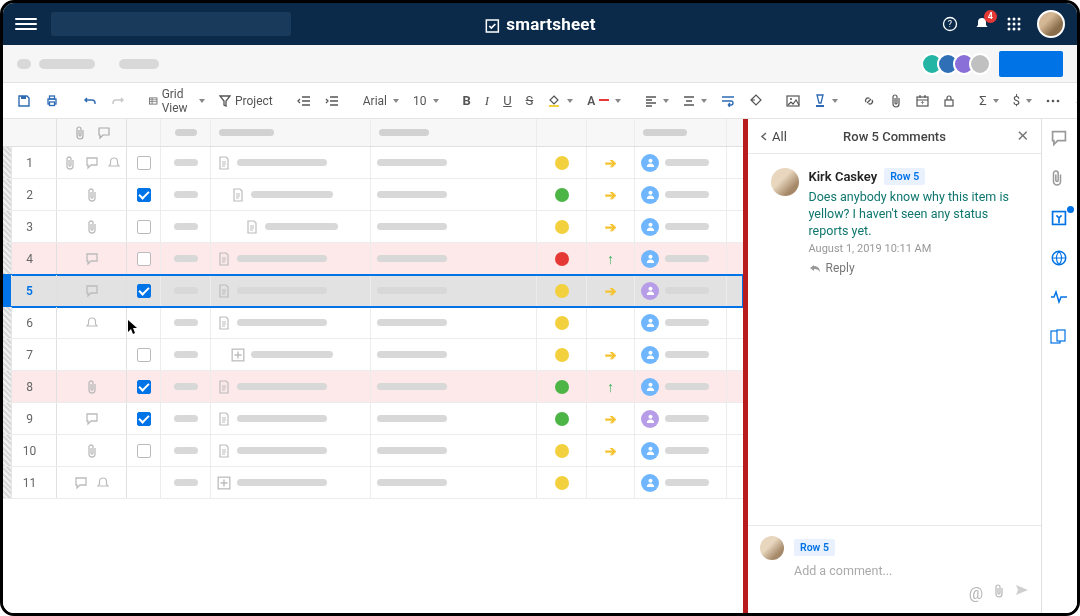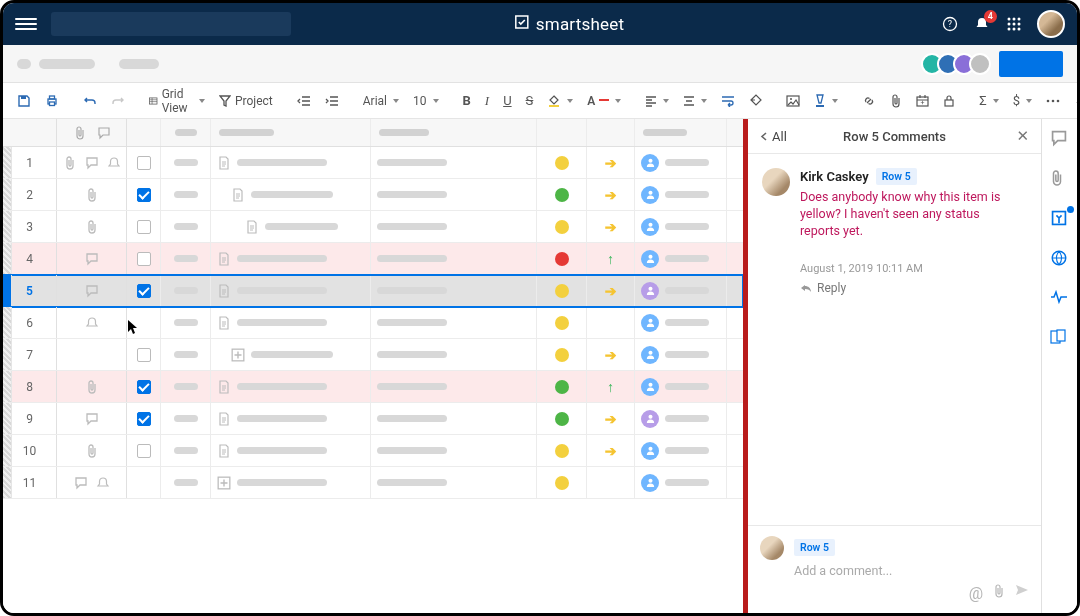--- a/index.html
+++ b/index.html
@@ -4,21 +4,21 @@
 <style>
 * { margin:0; padding:0; box-sizing:border-box; font-family:-apple-system,BlinkMacSystemFont,"Segoe UI",Roboto,Arial,sans-serif; }
 body { width:1080px; height:616px; overflow:hidden; background:#fff; border:3px solid #000; border-radius:14px; }
 .frame { width:100%; height:100%; display:flex; flex-direction:column; }
 
 
 .topbar { height:42px; background:#0b2a4a; display:flex; align-items:center; padding:0 12px; color:#fff; }
 .hamburger { width:22px; display:flex; flex-direction:column; gap:3px; cursor:pointer; margin-right:14px; }
 .hamburger span { height:2px; background:#fff; border-radius:1px; }
 .search-slot { width:240px; height:24px; background:#1a3a5c; border-radius:3px; }
-.brand { position:absolute; left:50%; transform:translateX(-50%); display:flex; align-items:flex-start; font-weight:400; font-size:17px; letter-spacing:.2px;margin-left:29px; }
+.brand { position:absolute; left:50%; transform:translateX(-50%); display:flex; align-items:flex-end; font-weight:700; font-size:17px; letter-spacing:.2px; }
 .brand svg { margin-right:6px; }
 .top-right { margin-left:auto; display:flex; align-items:center; gap:14px; }
 .top-icon { width:18px; height:18px; position:relative; cursor:pointer; display:flex; align-items:center; justify-content:center; }
 .notif-badge { position:absolute; top:-5px; right:-6px; background:#e53935; color:#fff; font-size:9px; font-weight:600; border-radius:8px; padding:1px 4px; min-width:13px; text-align:center; line-height:11px; }
 .avatar { width:28px; height:28px; border-radius:50%; background:linear-gradient(135deg,#d4b896 35%,#8a6d4b 70%); border:2px solid #fff; }
 
 
 .subbar { height:38px; background:#f6f6f6; display:flex; align-items:center; padding:0 14px; border-bottom:1px solid #e2e2e2; }
 .pill { height:10px; background:#d8d8d8; border-radius:5px; }
 .star { width:14px; height:14px; margin:0 8px; color:#bfbfbf; }
@@ -78,27 +78,27 @@
 .assign { width:18px; height:18px; border-radius:50%; display:flex; align-items:center; justify-content:center; }
 .assign.blue { background:#6fb6ff; }
 .assign.purple { background:#b79de8; }
 .cursor { position:absolute; width:12px; height:16px; pointer-events:none; }
 
 
 .panel-hdr { height:38px; border-bottom:1px solid #e8e8e8; display:flex; align-items:center; padding:0 12px; font-size:13px; color:#444; border-top:3px solid #0073e6; margin-top:-3px; }
 .panel-hdr .center { position:absolute; left:50%; transform:translateX(-50%); font-weight:500; }
 .panel-hdr .close { margin-left:auto; font-size:15px; color:#777; cursor:pointer; }
 .panel-body { flex:1; padding:14px 14px; overflow:auto; font-size:12.5px; color:#333; }
-.comment { display:flex; gap:10px; }
+.comment { display:flex; gap:10px;justify-content:center; }
 .c-avatar { width:28px; height:28px; border-radius:50%; background:linear-gradient(135deg,#e8d6be 40%,#a58868 75%); flex-shrink:0; }
 .c-head { display:flex; align-items:center; gap:7px; }
 .c-name { font-weight:600; font-size:13px; color:#222; }
 .row-badge { background:#e8f1fd; color:#0073e6; font-size:10.5px; font-weight:600; padding:2px 6px; border-radius:2px; }
-.c-text { margin-top:4px; font-size:12.5px; line-height:1.35; color:#be185d; max-width:210px; }
-.c-time { margin-top:22px; font-size:11px; color:#999; }
+.c-text { margin-top:4px; font-size:12.5px; line-height:1.35; color:#0f766e; max-width:210px; }
+.c-time { margin-top:2px; font-size:11px; color:#999; }
 .c-reply { margin-top:6px; display:flex; align-items:center; gap:5px; font-size:12px; color:#777; }
 .panel-footer { border-top:1px solid #e8e8e8; padding:10px 12px; }
 .pf-row { display:flex; gap:10px; align-items:flex-start; }
 .pf-input { flex:1; }
 .pf-placeholder { color:#aaa; font-size:12.5px; }
 .pf-icons { display:flex; gap:10px; color:#b6b6b6; justify-content:flex-end; margin-top:6px; }
 
 
 .rail-btn { width:20px; height:20px; color:#9a9a9a; cursor:pointer; position:relative; }
 .rail-btn.active { color:#0073e6; }

